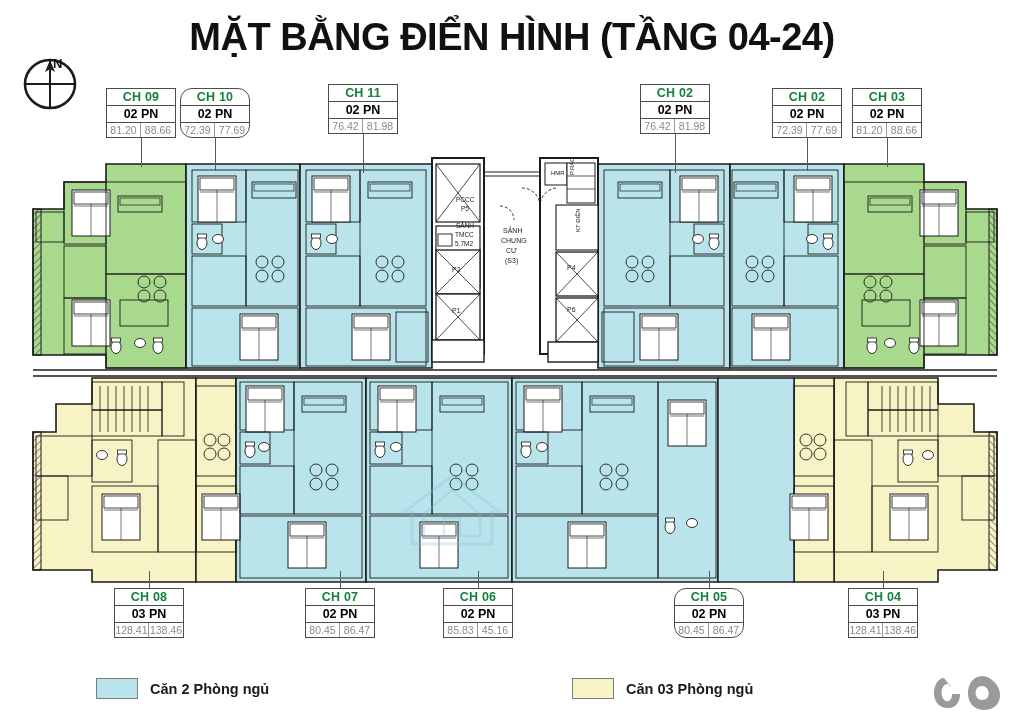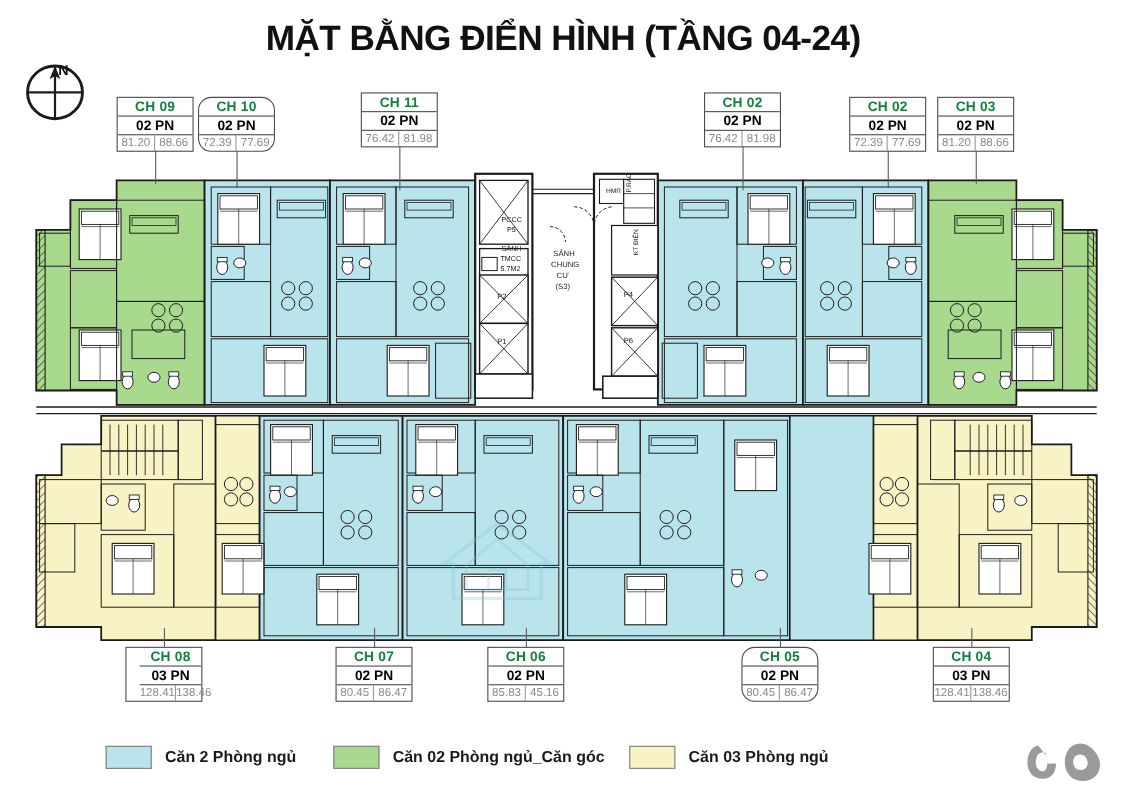--- a/index.html
+++ b/index.html
@@ -14,21 +14,21 @@
     position: relative;
     width: 1024px; height: 724px;
     background: #ffffff;
   }
 
   
   #title {
     position: absolute;
     top: 16px; left: 0; width: 1024px;
     text-align: center;
-    font-size: 32px;
+    font-size: 38px;
     font-weight: 700;
     letter-spacing: -0.5px;
     color: #111111;
     font-family: "Liberation Sans", sans-serif;
   }
 
   
   #compass { position: absolute; left: 20px; top: 52px; width: 62px; height: 58px; }
   #compass .lbl {
     position: absolute; left: 33px; top: 4px;
@@ -542,21 +542,21 @@
       </div>
       <div class="unit-label down" style="left: 852px; top: 88px;">
         <div class="r1">CH 03</div>
         <div class="r2">02 PN</div>
         <div class="r3">
           <span>81.20</span>
           <span>88.66</span>
         </div>
         <div class="leader" style="height: 30px;"></div>
       </div>
-      <div class="unit-label up" style="left: 114px; top: 588px; padding-left: 12px;">
+      <div class="unit-label up" style="left: 114px; top: 588px;">
         <div class="r1">CH 08</div>
         <div class="r2">03 PN</div>
         <div class="r3">
           <span>128.41</span>
           <span>138.46</span>
         </div>
         <div class="leader" style="height: 18px;"></div>
       </div>
       <div class="unit-label up" style="left: 305px; top: 588px;">
         <div class="r1">CH 07</div>
@@ -594,24 +594,20 @@
         </div>
         <div class="leader" style="height: 18px;"></div>
       </div>
     </div>
 
   <div id="legend">
       <div class="legend-item" style="left: 96px; top: 2px;">
         <div class="legend-sw" style="background: rgb(185, 228, 236);"></div>
         <div class="legend-tx">Căn 2 Phòng ngủ</div>
       </div>
-      <div class="legend-item" style="left: 303px; top: 2px;">
-        <div class="legend-sw" style="background: rgb(169, 217, 140);"></div>
-        <div class="legend-tx">Căn 02 Phòng ngủ_Căn góc</div>
-      </div>
       <div class="legend-item" style="left: 548px; top: 2px; margin-left: 24px;">
         <div class="legend-sw" style="background: rgb(248, 243, 196);"></div>
         <div class="legend-tx">Căn 03 Phòng ngủ</div>
       </div>
     </div>
 
   <svg id="logo" viewBox="0 0 80 42">
     <path d="M14 6 C2 6 -2 36 18 36 C26 36 30 30 30 22 L22 22 C22 28 19 30 16 29 C10 27 10 13 17 12 C20 11.5 21 13 21 15 Z" fill="#9a9a9a"></path>
     <path d="M52 4 C34 4 32 38 54 38 C70 38 74 22 66 12 C62 7 57 4 52 4 Z M52 14 C60 14 62 28 52 28 C44 28 43 14 52 14 Z" fill="#9a9a9a"></path>
   </svg>

